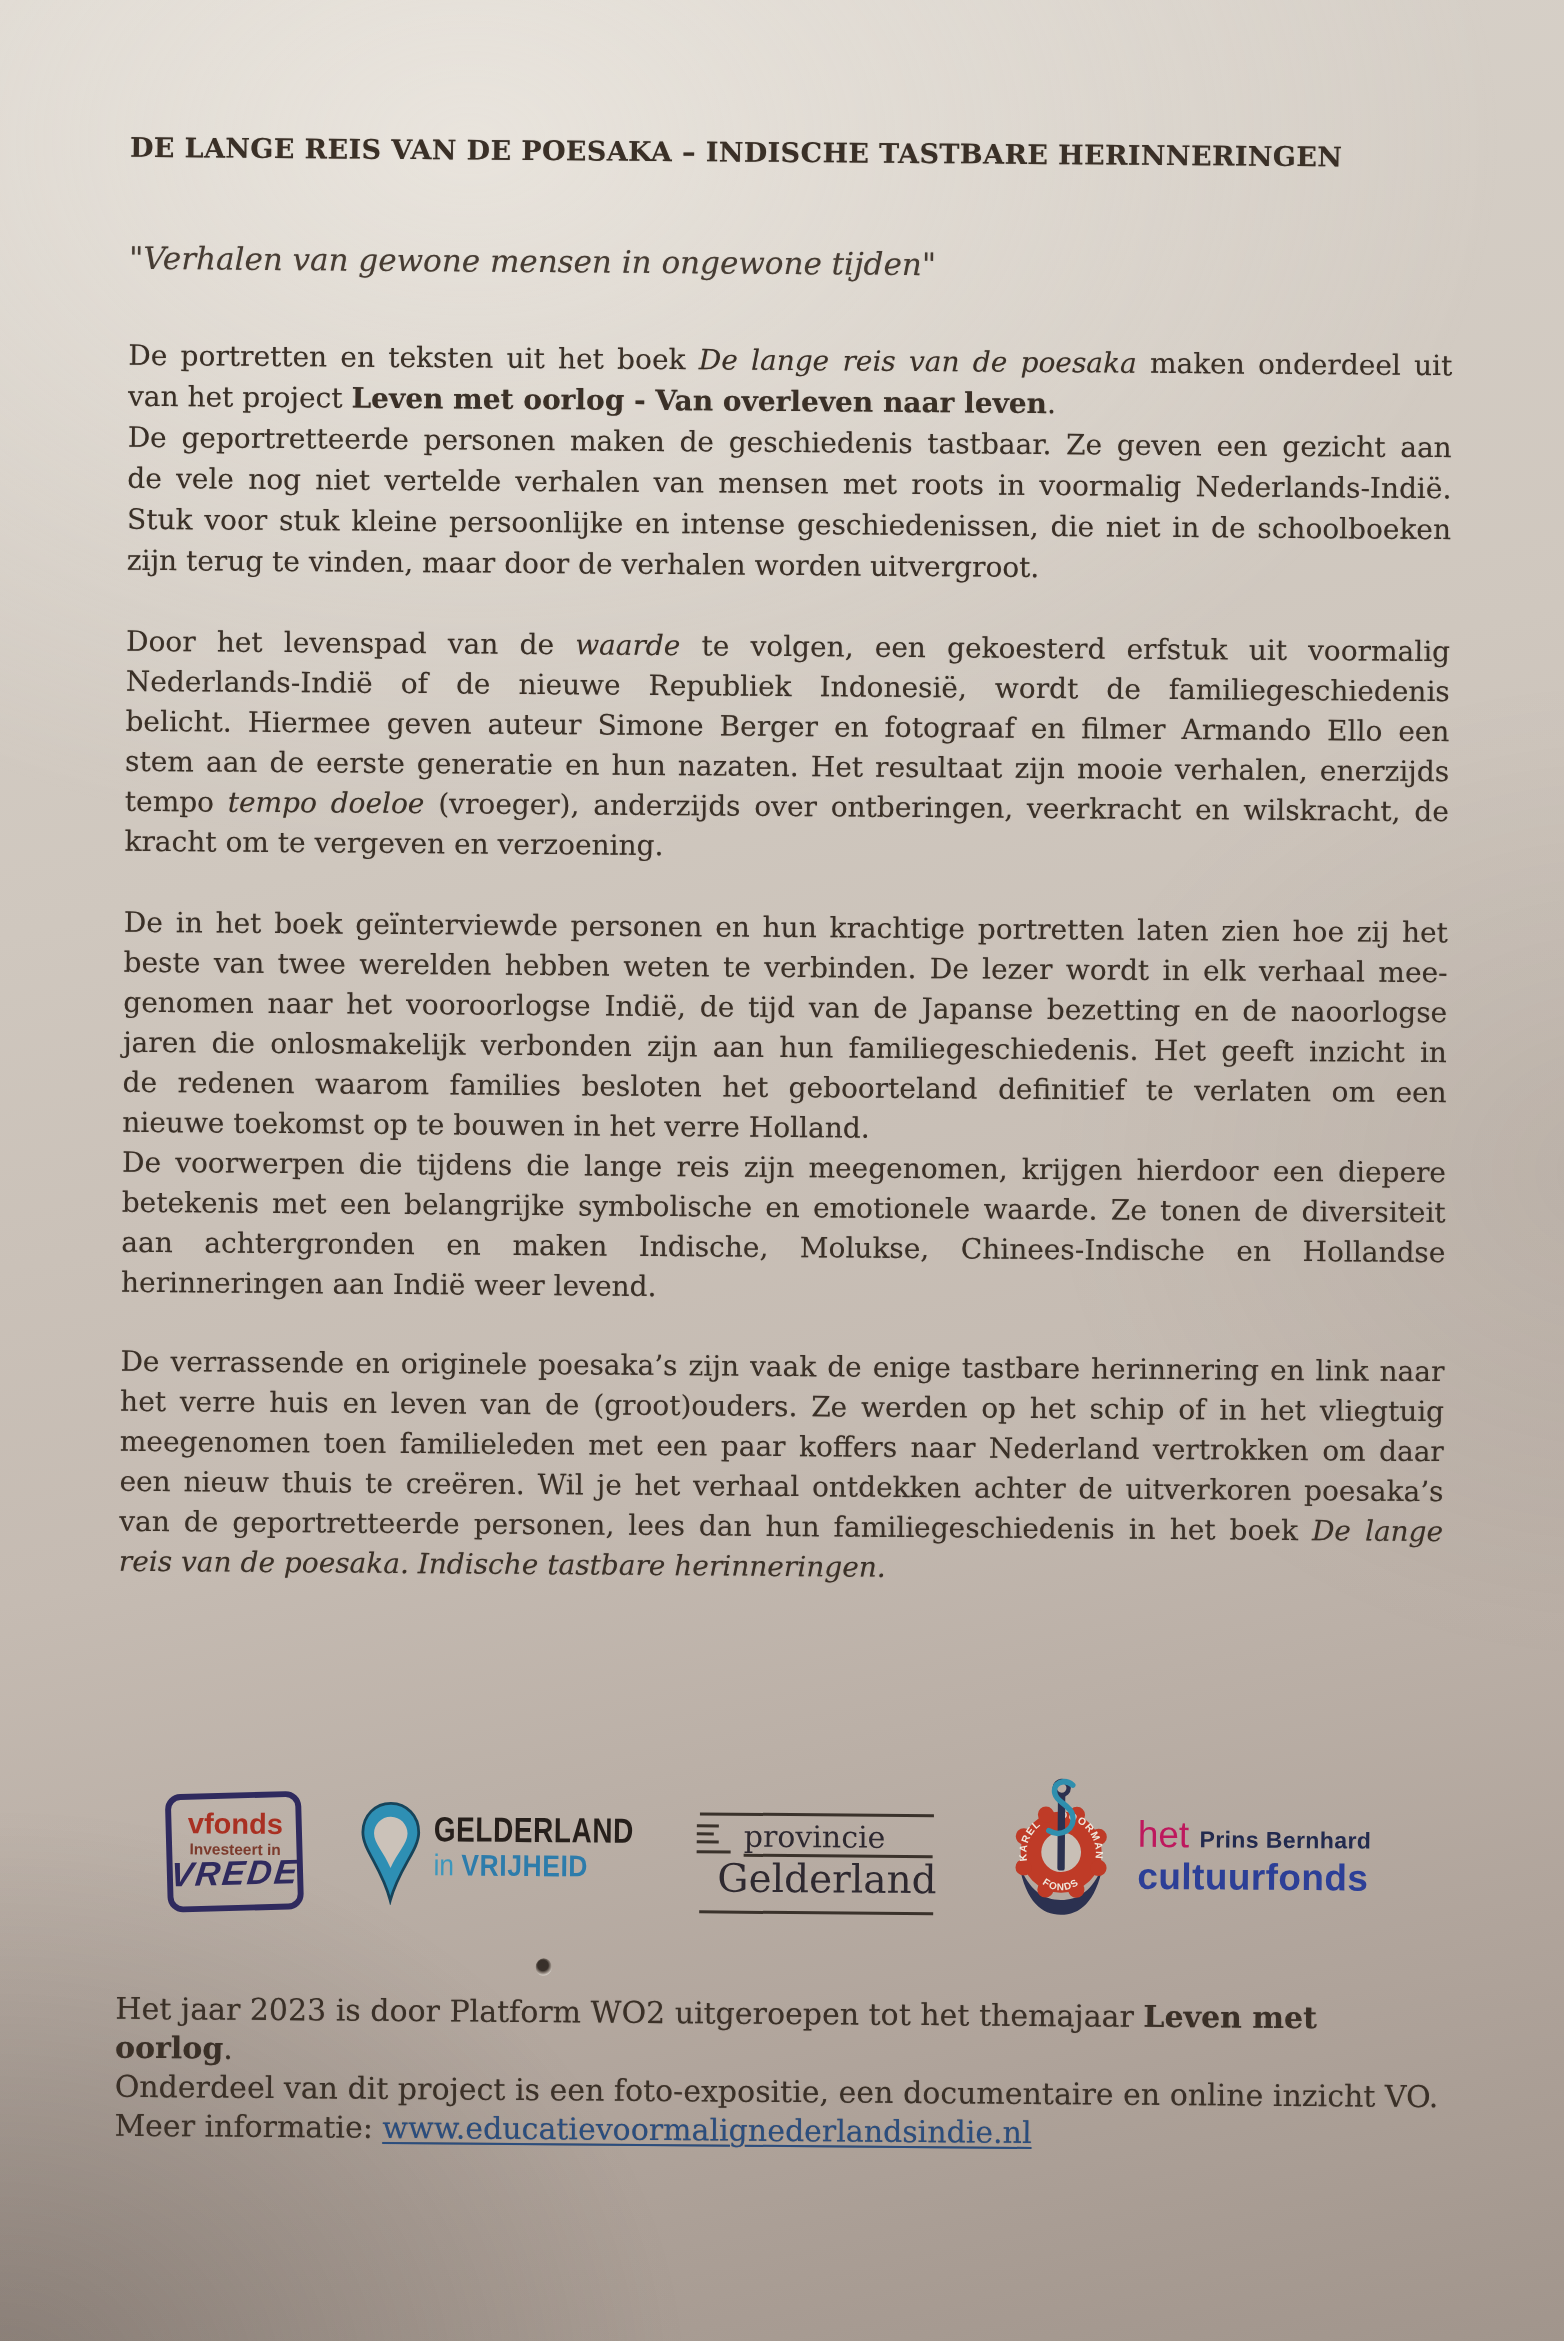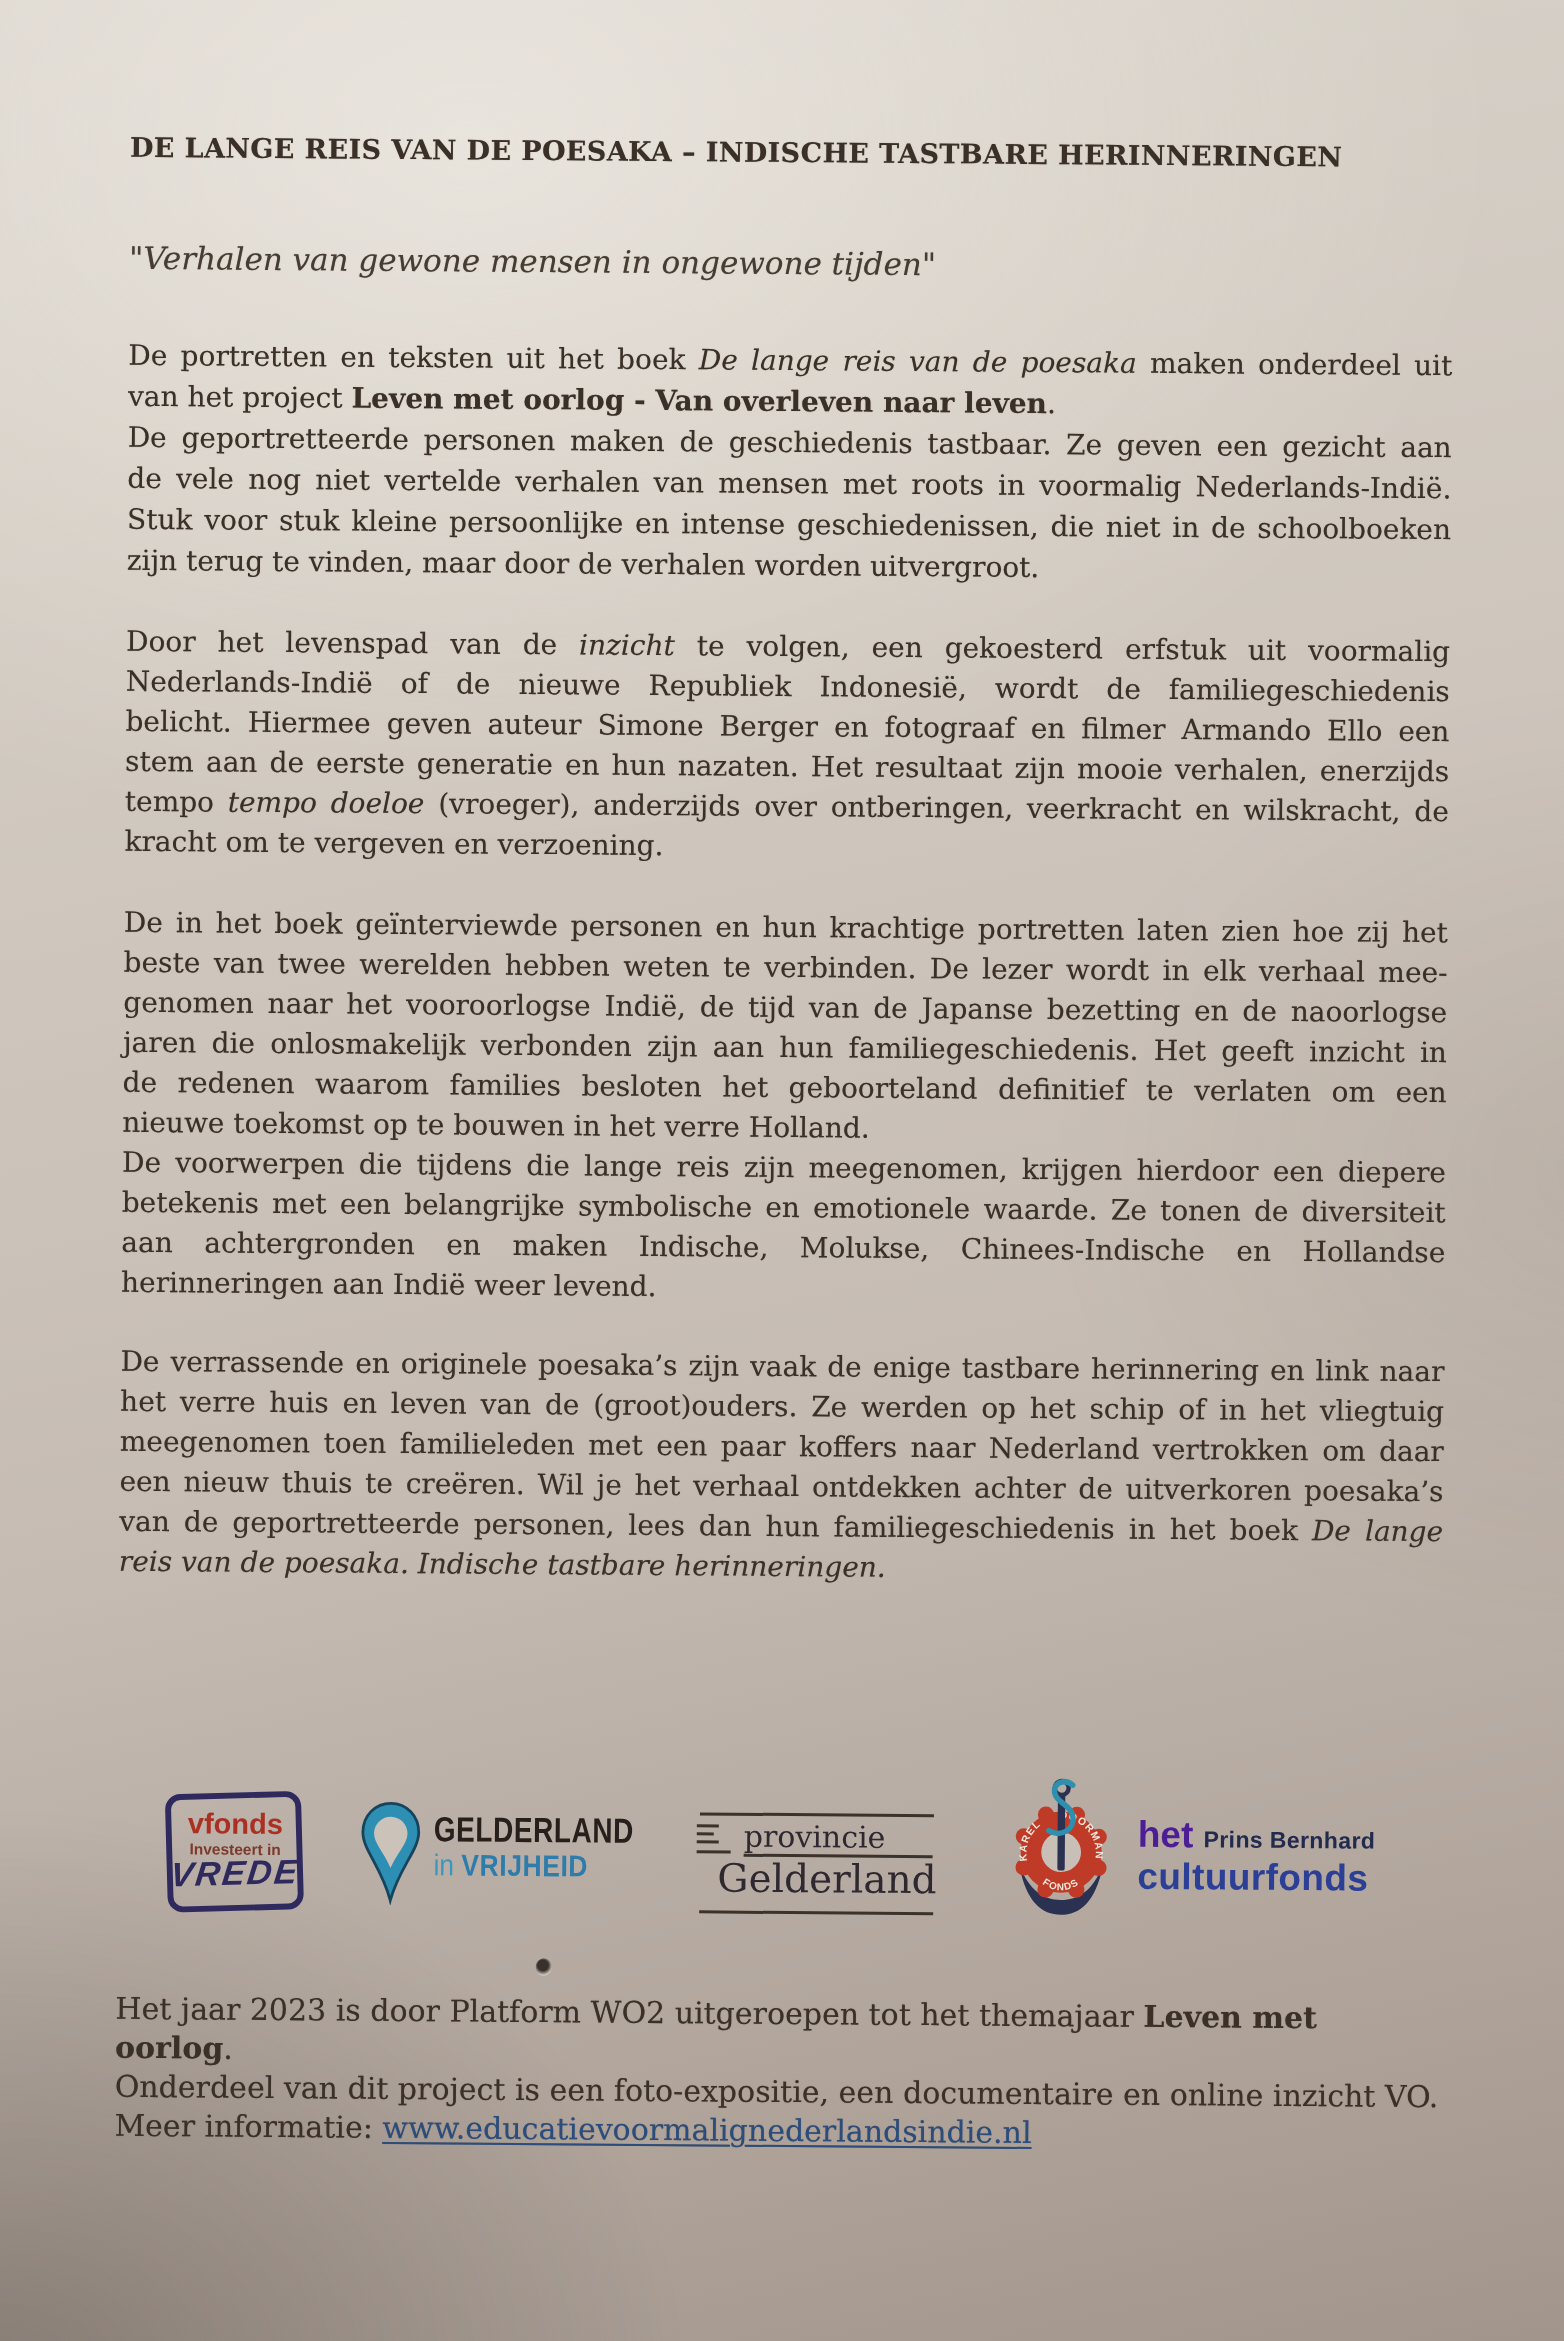--- a/index.html
+++ b/index.html
@@ -43,21 +43,21 @@
   #giv-text .l2{margin-top:-1.5px;font-size:30px;white-space:nowrap;transform:scaleX(0.88);transform-origin:left top;}
   #giv-text .inw{color:#3b97bd;}
   #giv-text .vrw{color:#2d7cab;font-weight:bold;letter-spacing:0.7px;}
   #prov{left:702px;top:1813px;width:239px;height:105px;color:#2e2930;}
   #prov .hline{position:absolute;background:#3a322b;height:3px;}
   #prov .t1{position:absolute;left:47px;top:6px;font-size:30px;}
   #prov .t2{position:absolute;left:21px;top:43px;font-size:39px;}
   #kdf{left:1014px;top:1774px;}
   #pbcf{left:1143px;top:1811px;width:296px;}
   #pbcf .l1{display:flex;align-items:baseline;gap:10.3px;}
-  #pbcf .het{font-size:37px;font-weight:bold;color:#4c1d95;}
+  #pbcf .het{font-size:37px;font-weight:normal;color:#be185d;}
   #pbcf .pb{font-size:23px;font-weight:600;color:#222a4e;letter-spacing:0.4px;}
   #pbcf .l2{margin-top:0px;font-size:37px;font-weight:bold;color:#2c3f97;letter-spacing:0.4px;}
   #speck{left:542px;top:1960px;width:16.3px;height:18px;border-radius:50%;
     background:radial-gradient(circle at 45% 40%, #38302a 0 38%, #8d8279 55%, rgba(210,203,195,0.9) 70%, rgba(210,203,195,0) 80%);}
 </style>
 </head>
 <body>
 
 <div id="tilt">
 
@@ -67,21 +67,21 @@
   <div id="text-area">
       <div class="para ink" style="top: 340px; line-height: 41px;">
         <div class="tline"><span>De portretten en teksten uit het boek </span><span class="it">De lange reis van de poesaka</span><span> maken onderdeel uit</span></div>
         <div class="tline noj"><span>van het project </span><span class="bd">Leven met oorlog - Van overleven naar leven</span><span>.</span></div>
         <div class="tline"><span>De geportretteerde personen maken de geschiedenis tastbaar. Ze geven een gezicht aan</span></div>
         <div class="tline"><span>de vele nog niet vertelde verhalen van mensen met roots in voormalig Nederlands-Indië.</span></div>
         <div class="tline"><span>Stuk voor stuk kleine persoonlijke en intense geschiedenissen, die niet in de schoolboeken</span></div>
         <div class="tline noj"><span>zijn terug te vinden, maar door de verhalen worden uitvergroot.</span></div>
       </div>
       <div class="para ink" style="top: 627px; line-height: 40px;">
-        <div class="tline"><span>Door het levenspad van de </span><span class="it">inzicht</span><span> te volgen, een gekoesterd erfstuk uit voormalig</span></div>
+        <div class="tline"><span>Door het levenspad van de </span><span class="it">waarde</span><span> te volgen, een gekoesterd erfstuk uit voormalig</span></div>
         <div class="tline"><span>Nederlands-Indië of de nieuwe Republiek Indonesië, wordt de familiegeschiedenis</span></div>
         <div class="tline"><span>belicht. Hiermee geven auteur Simone Berger en fotograaf en filmer Armando Ello een</span></div>
         <div class="tline"><span>stem aan de eerste generatie en hun nazaten. Het resultaat zijn mooie verhalen, enerzijds</span></div>
         <div class="tline"><span>tempo </span><span class="it">tempo doeloe</span><span> (vroeger), anderzijds over ontberingen, veerkracht en wilskracht, de</span></div>
         <div class="tline noj"><span>kracht om te vergeven en verzoening.</span></div>
       </div>
       <div class="para ink" style="top: 908px; line-height: 40px;">
         <div class="tline"><span>De in het boek geïnterviewde personen en hun krachtige portretten laten zien hoe zij het</span></div>
         <div class="tline"><span>beste van twee werelden hebben weten te verbinden. De lezer wordt in elk verhaal mee-</span></div>
         <div class="tline"><span>genomen naar het vooroorlogse Indië, de tijd van de Japanse bezetting en de naoorlogse</span></div>

